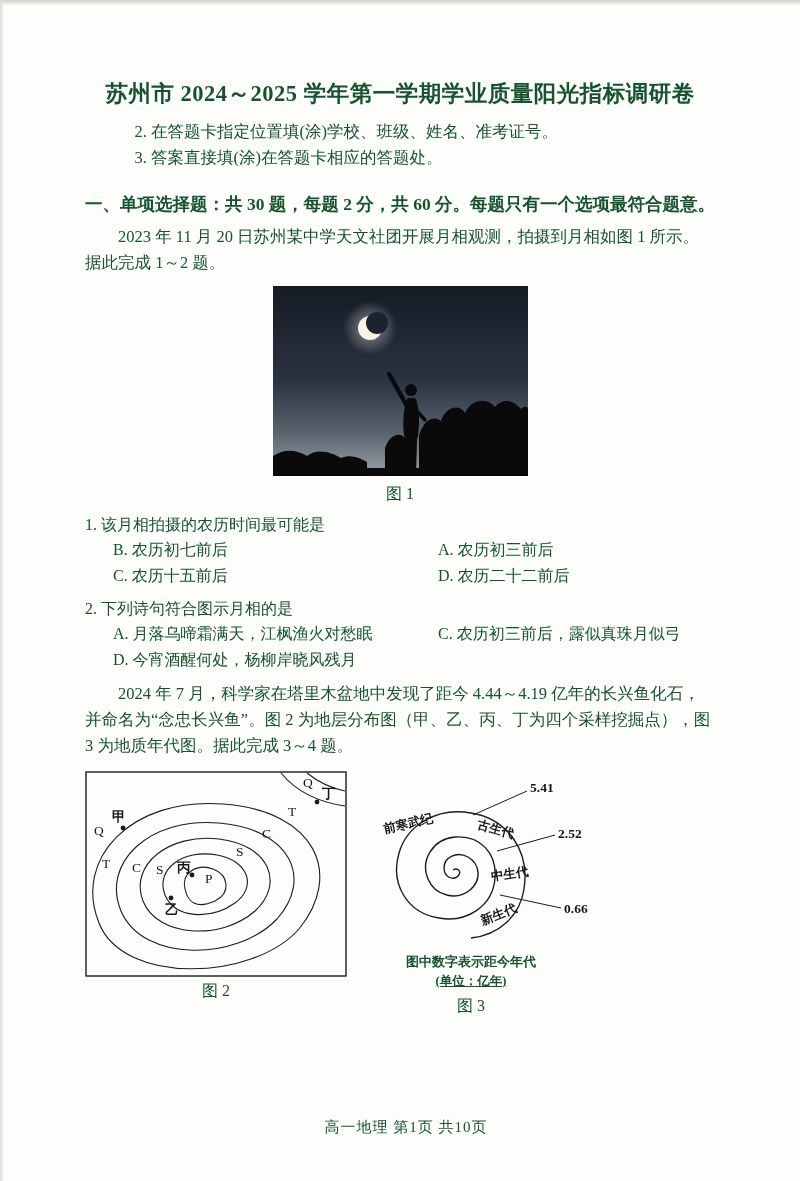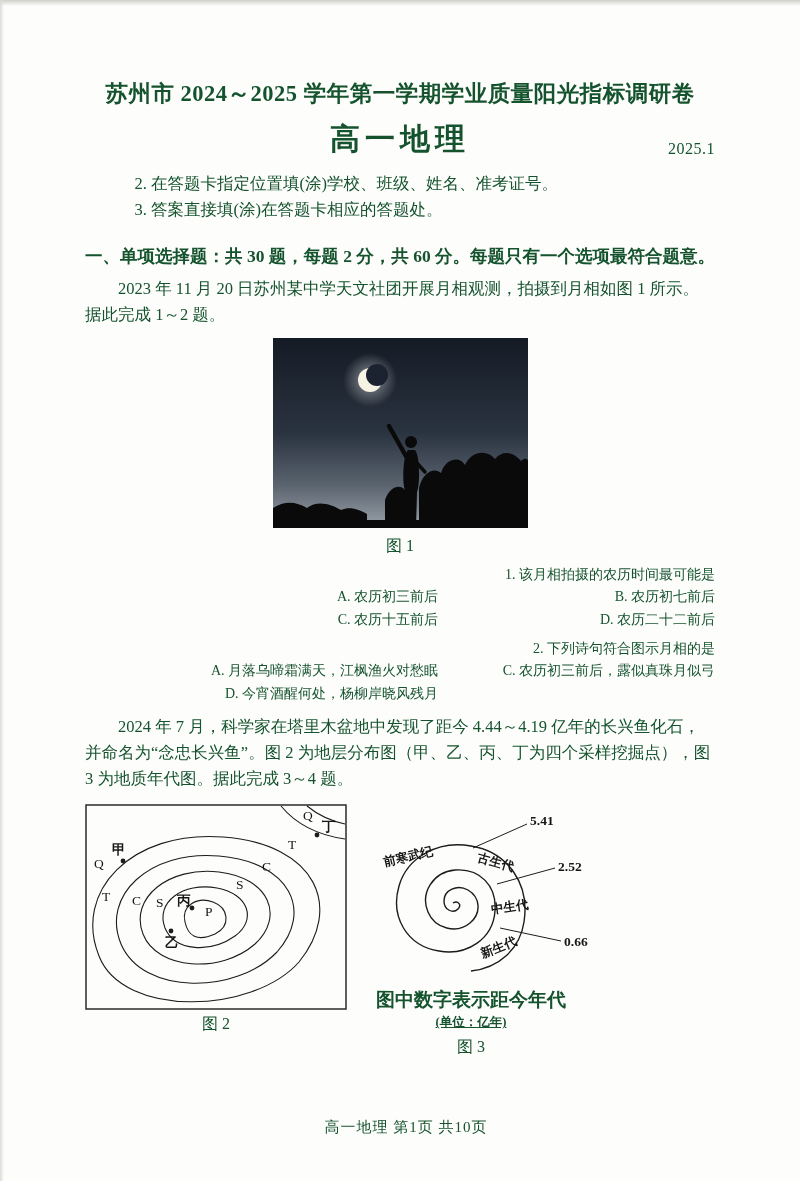--- a/index.html
+++ b/index.html
@@ -21,53 +21,49 @@
   .instructions { margin-top:10px; font-size:16.5px; line-height:1.6; }
   .instr-line.indent { padding-left:3em; }
 
   .section-heading { margin-top:20px; font-size:17.5px; font-weight:bold; }
 
   .passage { margin-top:8px; font-size:16.5px; line-height:1.58; text-indent:2em; }
 
   .figure1-wrap { width:255px; margin:10px auto 0; }
   .figure-caption { text-align:center; font-size:16px; margin-top:4px; }
 
-  .question { margin-top:7px; font-size:14px; line-height:1.58;text-align:right; }
+  .question { margin-top:7px; font-size:16px; line-height:1.58; }
   .options { display:grid; grid-template-columns:325px auto; padding-left:28px; row-gap:1px; }
 
   .figures-row { display:flex; margin-top:12px; width:662px; }
   .fig2-col { width:262px; }
   .fig2-svg { display:block; }
   .legend-col { width:152px; padding:20px 0 0 10px; font-size:14px; font-weight:bold;
                 line-height:1.82; white-space:nowrap; }
   .legend-item.boundary { display:flex; align-items:center; }
   .boundary-line { display:inline-block; width:26px; height:0; border-top:1.6px solid #161616;
                 margin-right:7px; }
   .fig3-col { width:248px; padding-top:6px; text-align:center; }
-  .fig3-note { font-size:19px; font-weight:bold; line-height:1.45; }
+  .fig3-note { font-size:13px; font-weight:bold; line-height:1.45; }
   .fig3-note.small { font-size:12.5px;text-decoration:underline; }
   .fig3-col .figure-caption { margin-top:6px; }
 
   .footer { position:absolute; left:12px; right:0; bottom:44px; text-align:center;
             font-size:15px; letter-spacing:1px; }
 
   svg text { font-family:"Liberation Serif","DejaVu Serif",serif; fill:#161616; }
 </style>
 </head>
 <body>
 
 <div class="page">
   <div class="content">
 
     <h1 class="title">苏州市 2024～2025 学年第一学期学业质量阳光指标调研卷</h1>
 
-    <div class="subject-row">
-      <span class="subject">高一地理</span>
-      <span class="date">2025.1</span>
-    </div>
 
     <div class="instructions">
       <div class="instr-line indent"><span>2. 在答题卡指定位置填(涂)学校、班级、姓名、准考证号。</span></div>
       <div class="instr-line indent"><span>3. 答案直接填(涂)在答题卡相应的答题处。</span></div>
     </div>
 
     <div class="section-heading">一、单项选择题：共 30 题，每题 2 分，共 60 分。每题只有一个选项最符合题意。</div>
 
     <p class="passage">2023 年 11 月 20 日苏州某中学天文社团开展月相观测，拍摄到月相如图 1 所示。据此完成 1～2 题。</p>
 
@@ -103,22 +99,22 @@
           <path d="M134,120 L116,88" stroke="#0a0a0a" stroke-width="4.5" stroke-linecap="round" fill="none"></path>
           <path d="M143,124 L152,134" stroke="#0a0a0a" stroke-width="3.5" stroke-linecap="round" fill="none"></path>
         </g>
       </svg>
       <div class="figure-caption">图 1</div>
     </div>
 
     <div class="question">
       <div>1. 该月相拍摄的农历时间最可能是</div>
       <div class="options">
+        <span>B. 农历初七前后</span>
         <span>A. 农历初三前后</span>
-        <span>B. 农历初七前后</span>
         <span>C. 农历十五前后</span>
         <span>D. 农历二十二前后</span>
       </div>
     </div>
 
     <div class="question">
       <div>2. 下列诗句符合图示月相的是</div>
       <div class="options">
         <span>A. 月落乌啼霜满天，江枫渔火对愁眠</span>
         <span>C. 农历初三前后，露似真珠月似弓</span>

